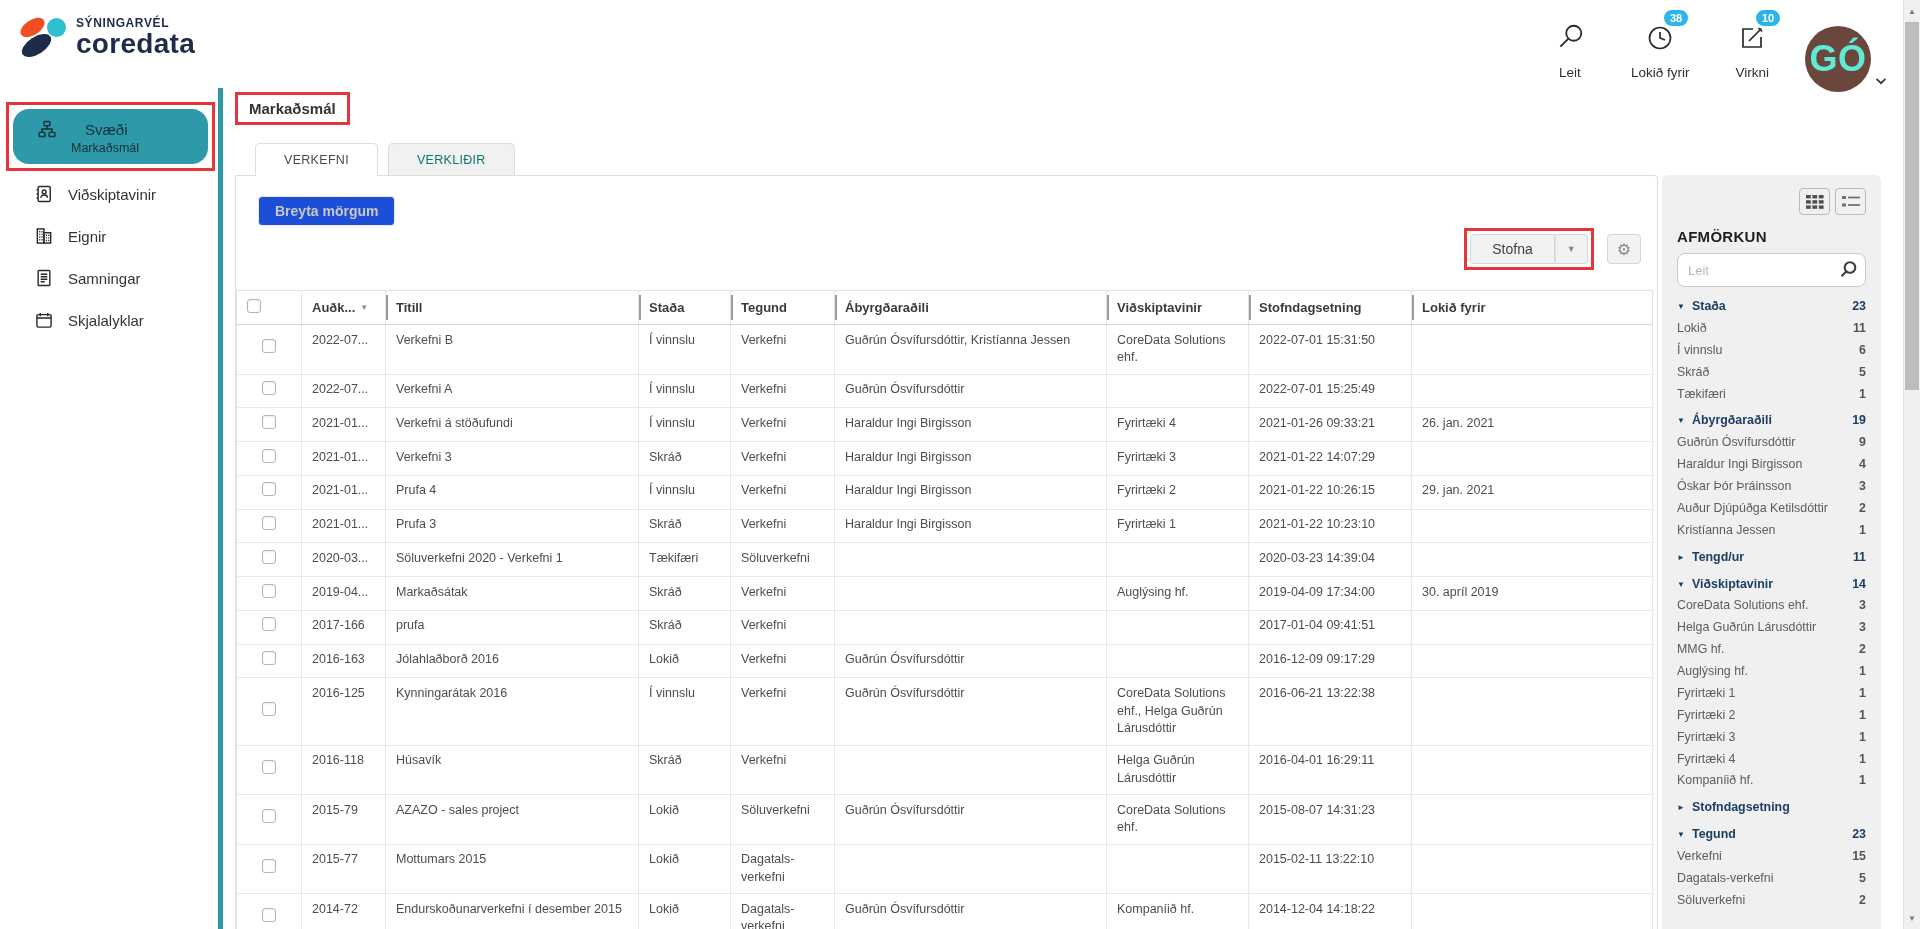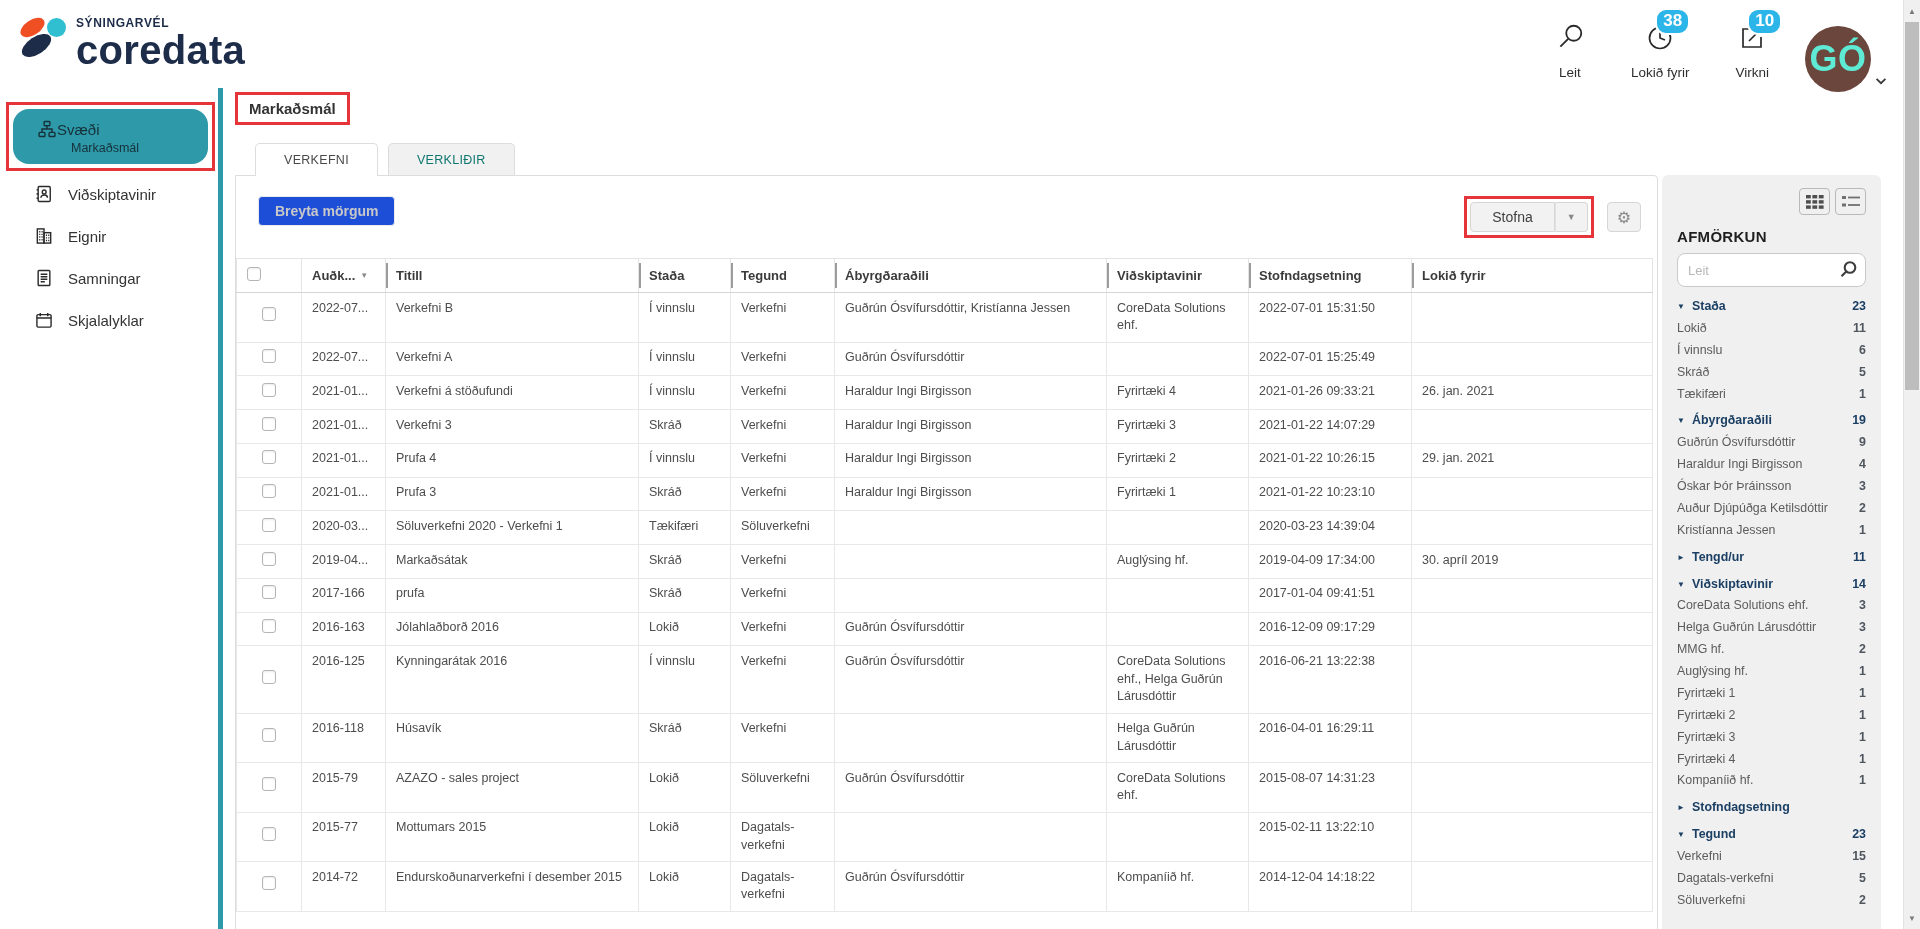--- a/index.html
+++ b/index.html
@@ -10,57 +10,57 @@
 
   
   .top-header { height:88px; display:flex; justify-content:space-between; padding:0 14px 0 18px; }
   .logo { display:flex; align-items:flex-start; gap:6px; padding-top:13px; cursor:pointer; }
   .logo-mark { width:52px; height:50px; position:relative; flex:none; }
   .logo-mark .e1 { position:absolute; left:1px; top:7px; width:27px; height:15px; background:#f04e23; border-radius:50%; transform:rotate(-33deg); }
   .logo-mark .e2 { position:absolute; left:29px; top:5px; width:19px; height:19px; background:#2fbfd1; border-radius:50%; }
   .logo-mark .e3 { position:absolute; left:2px; top:24px; width:33px; height:17px; background:#1d2c49; border-radius:50%; transform:rotate(-33deg); }
   .logo-text { display:flex; flex-direction:column; padding-top:3px; }
   .logo-tagline { font-size:12px; font-weight:bold; letter-spacing:.6px; color:#1d2c49; }
-  .logo-brand { font-size:40px; font-weight:bold; color:#1d2c49; line-height:1.0; letter-spacing:.3px; }
+  .logo-brand { font-size:28px; font-weight:bold; color:#1d2c49; line-height:1.0; letter-spacing:.3px; }
 
   .header-actions { display:flex; align-items:flex-start; gap:46px; padding-top:20px; }
   .action { display:flex; flex-direction:column; align-items:center; gap:13px; cursor:pointer; }
   .icon-wrap { position:relative; height:32px; display:flex; align-items:flex-end; }
   .badge { position:absolute; top:-12px; right:-16px; background:#2cb5e8; color:#fff; border:2px solid #fff;
-           border-radius:11px; font-size:17px; font-weight:bold; padding:2px 6px; line-height:1.1; }
+           border-radius:11px; font-size:11px; font-weight:bold; padding:2px 6px; line-height:1.1; }
   .action-label { font-size:13.5px; color:#2f2f2f; white-space:nowrap; }
   .avatar-wrap { display:flex; align-items:flex-end; margin-left:-10px; padding-top:6px; cursor:pointer; }
   .avatar { width:66px; height:66px; border-radius:50%; background:#6b463c; color:#5eead4; display:flex;
             align-items:center; justify-content:center; font-size:36px; font-weight:bold; letter-spacing:.5px; }
   .chevron { margin:0 0 4px 2px; }
 
   
   .body-row { display:flex; height:841px; }
   .sidebar { width:223px; border-right:5px solid #2e99a8; padding-top:12px; flex:none; background:#fff; }
   .side-item { display:flex; align-items:center; gap:14px; padding:11px 8px 11px 34px; font-size:15px; color:#333; cursor:pointer; }
   .side-item svg { flex:none; }
   .side-pill-wrap { border:3px solid #e5353a; margin:2px 3px 2px 6px; padding:4px; }
   .side-pill { background:#2e99a8; border-radius:16px; padding:10px 10px 9px 24px; cursor:pointer; }
-  .side-pill .row1 { display:flex; align-items:center; gap:0; font-size:15px; color:#16313a; }
+  .side-pill .row1 { display:flex; align-items:center; gap:28px; font-size:15px; color:#16313a; }
   .side-pill .row2 { padding-left:34px; font-size:12.5px; color:#16313a; margin-top:2px; }
 
   .main { flex:1; min-width:0; padding:4px 22px 0 12px; display:flex; flex-direction:column; }
   .page-title { align-self:flex-start; border:3px solid #e5353a; padding:5px 11px; font-size:15px; font-weight:bold; color:#333; }
   .tabs { display:flex; margin:18px 0 0 20px; }
   .tab { padding:9px 28px; font-size:12.5px; border:1px solid #ddd; border-bottom:none; border-radius:5px 5px 0 0;
          background:#f1f1f1; color:#0f766e; margin-right:10px; margin-bottom:-1px; cursor:pointer; text-align:center; letter-spacing:.3px; }
   .tab.active { background:#fff; color:#4a4a4a; position:relative; z-index:2; }
 
   .content-row { display:flex; align-items:stretch; flex:1; min-height:760px; }
   .card { flex:1; min-width:0; background:#fff; border:1px solid #ddd; border-radius:0 4px 0 0; }
   .toolbar { display:flex; justify-content:space-between; align-items:flex-start; padding:20px 16px 20px 22px; }
   .btn { font-size:14px; border-radius:4px; border:1px solid #d6d6d6; background:#f2f2f2; color:#3f3f3f;
          padding:5px 16px; height:30px; cursor:pointer; font-family:inherit; }
   .btn.disabled { background:#1d4ed8; border-color:#ebebeb; color:#c8c8c8;font-weight:bold; }
-  .toolbar-right { display:flex; align-items:center; }
+  .toolbar-right { display:flex; align-items:center;margin-top:32px; }
   .stofna-wrap { border:3px solid #e5353a; padding:3px; display:flex; }
   .btn-stofna { border-radius:4px 0 0 4px; padding:5px 21px; }
   .btn-caret { border-radius:0 4px 4px 0; border-left:1px solid #e2e2e2; padding:5px 11px; color:#888; font-size:9px; }
   .btn-gear { margin-left:13px; padding:2px 9px; font-size:16px; color:#8a8a8a; }
 
   
   table.grid { border-collapse:collapse; table-layout:fixed; width:1416px; }
   .grid th { font-size:13px; font-weight:bold; color:#3b3b3b; text-align:left; padding:8px 10px; position:relative;
              border:1px solid #e4e4e4; border-bottom:1px solid #d5d5d5; background:#fff; white-space:nowrap; overflow:hidden; }
   .grid th.sep::before { content:""; position:absolute; left:-3px; top:4px; bottom:4px; width:5px; background:#9c9c9c; z-index:1; }

